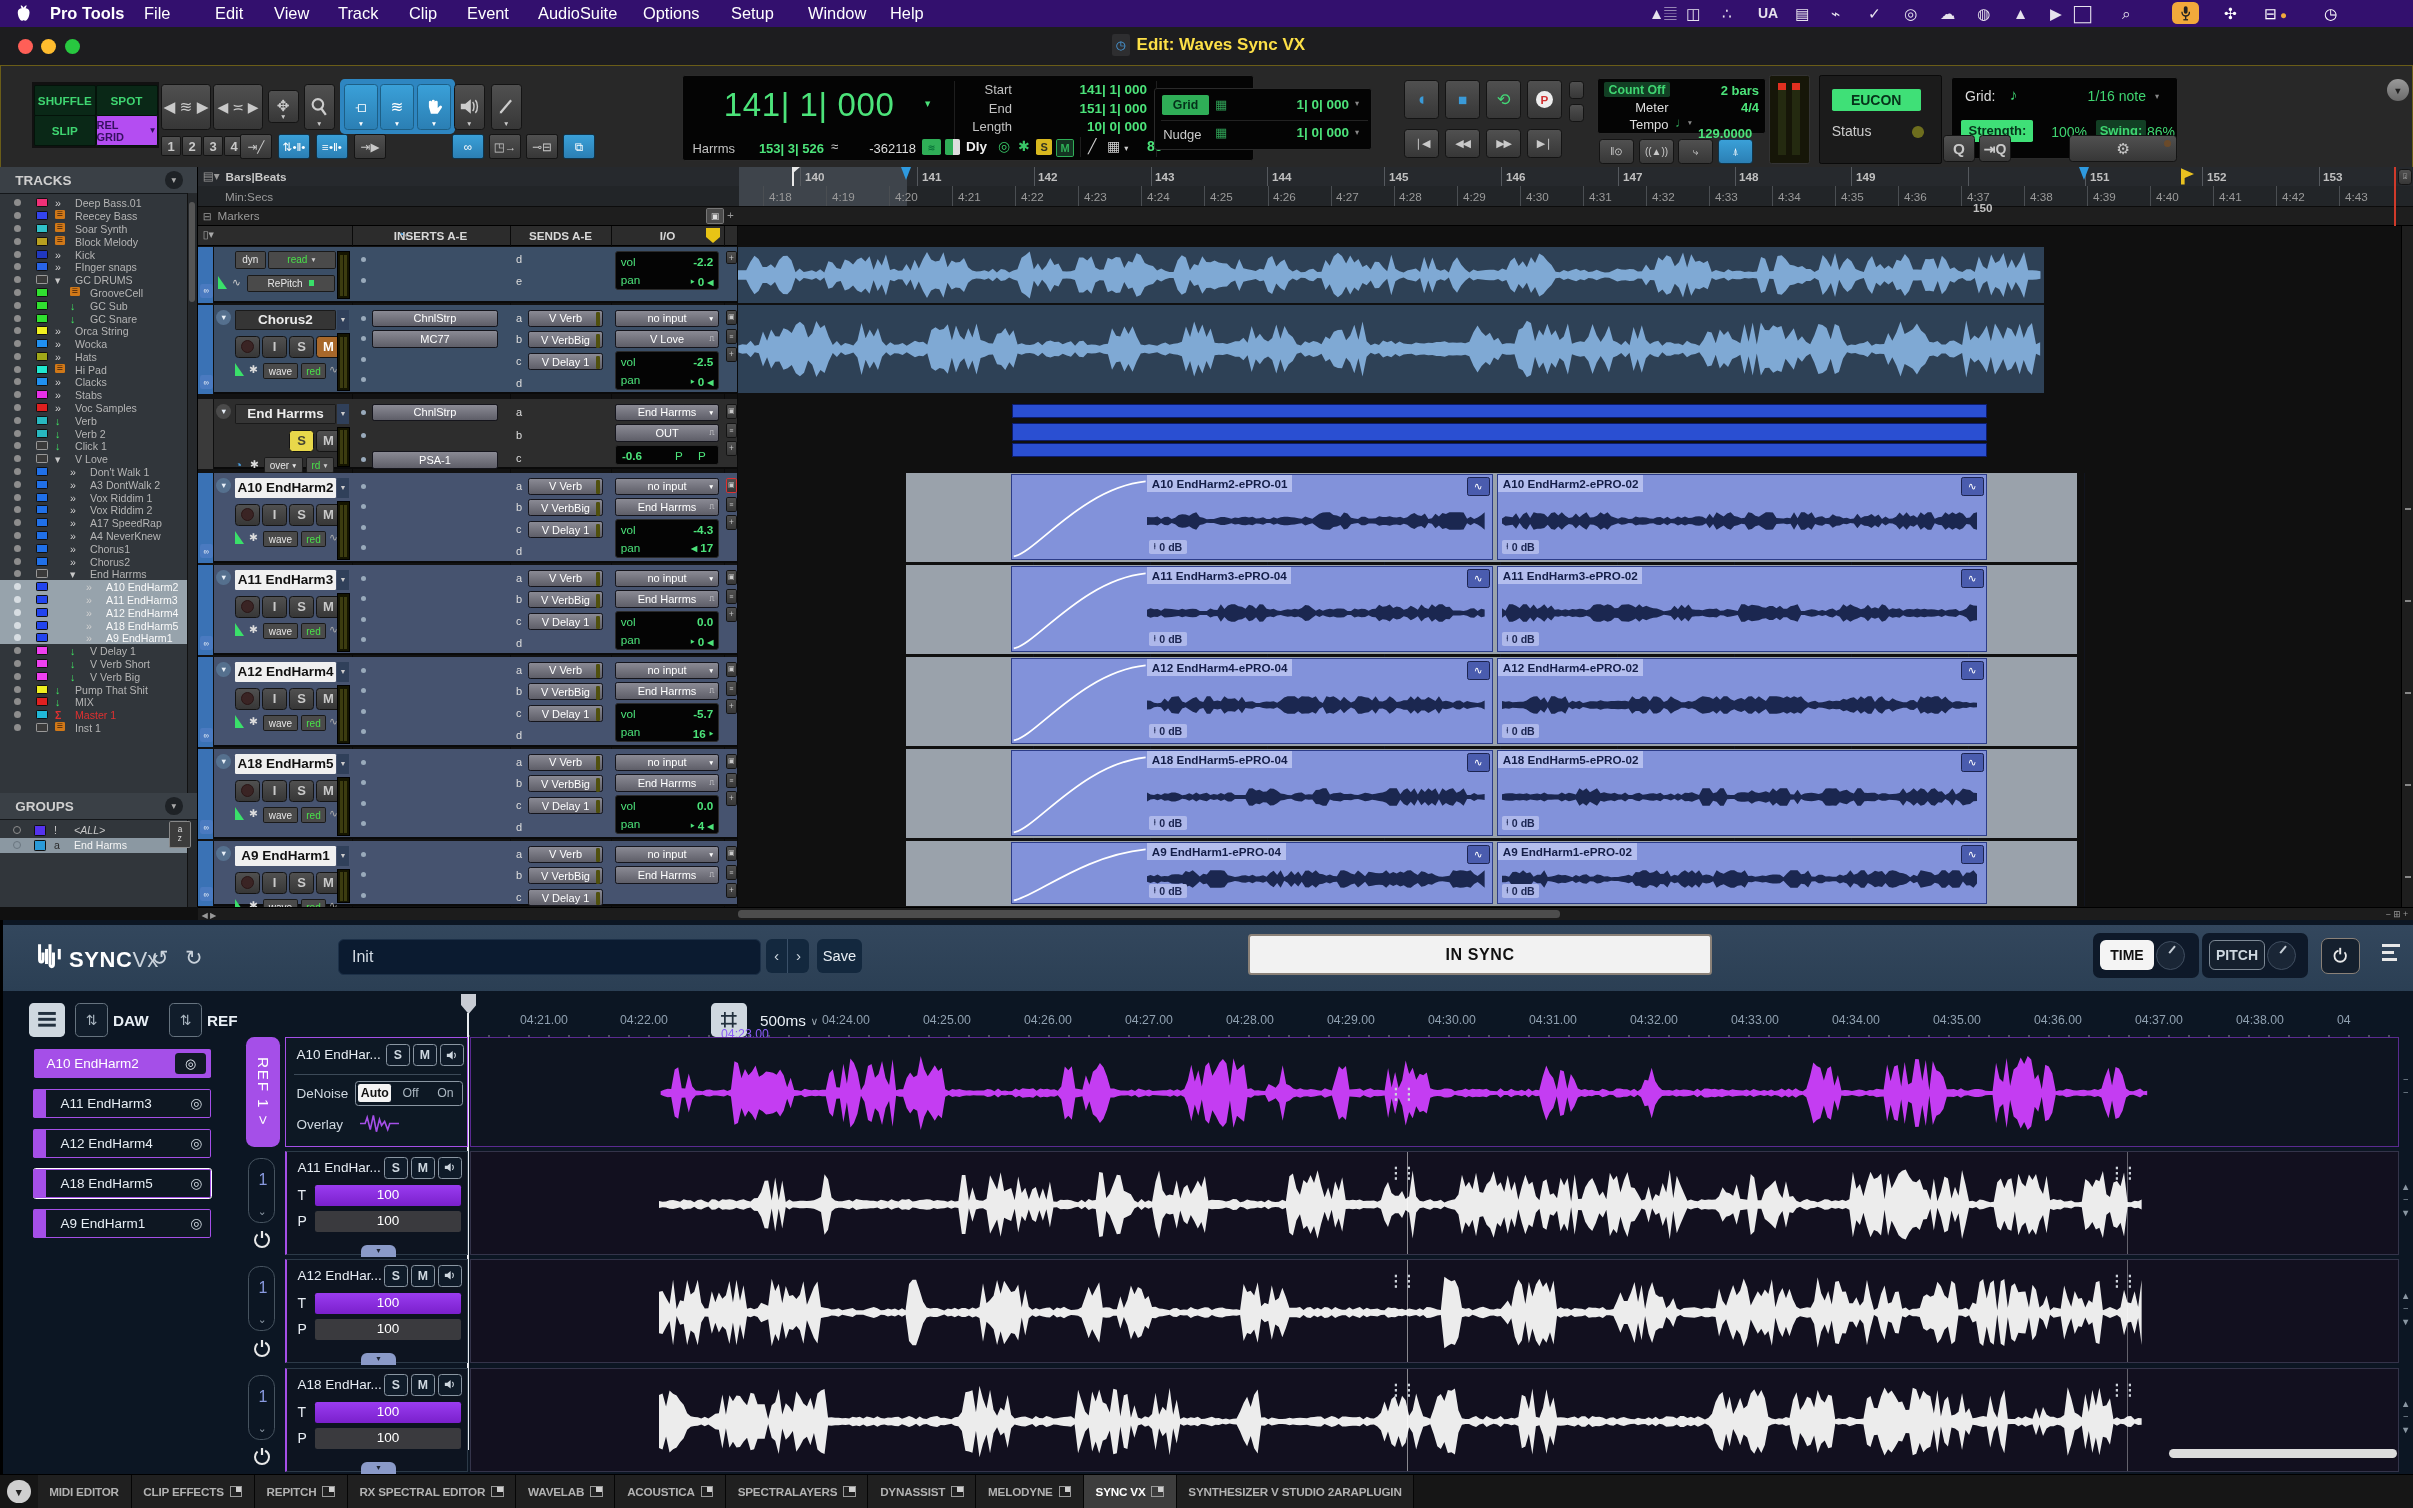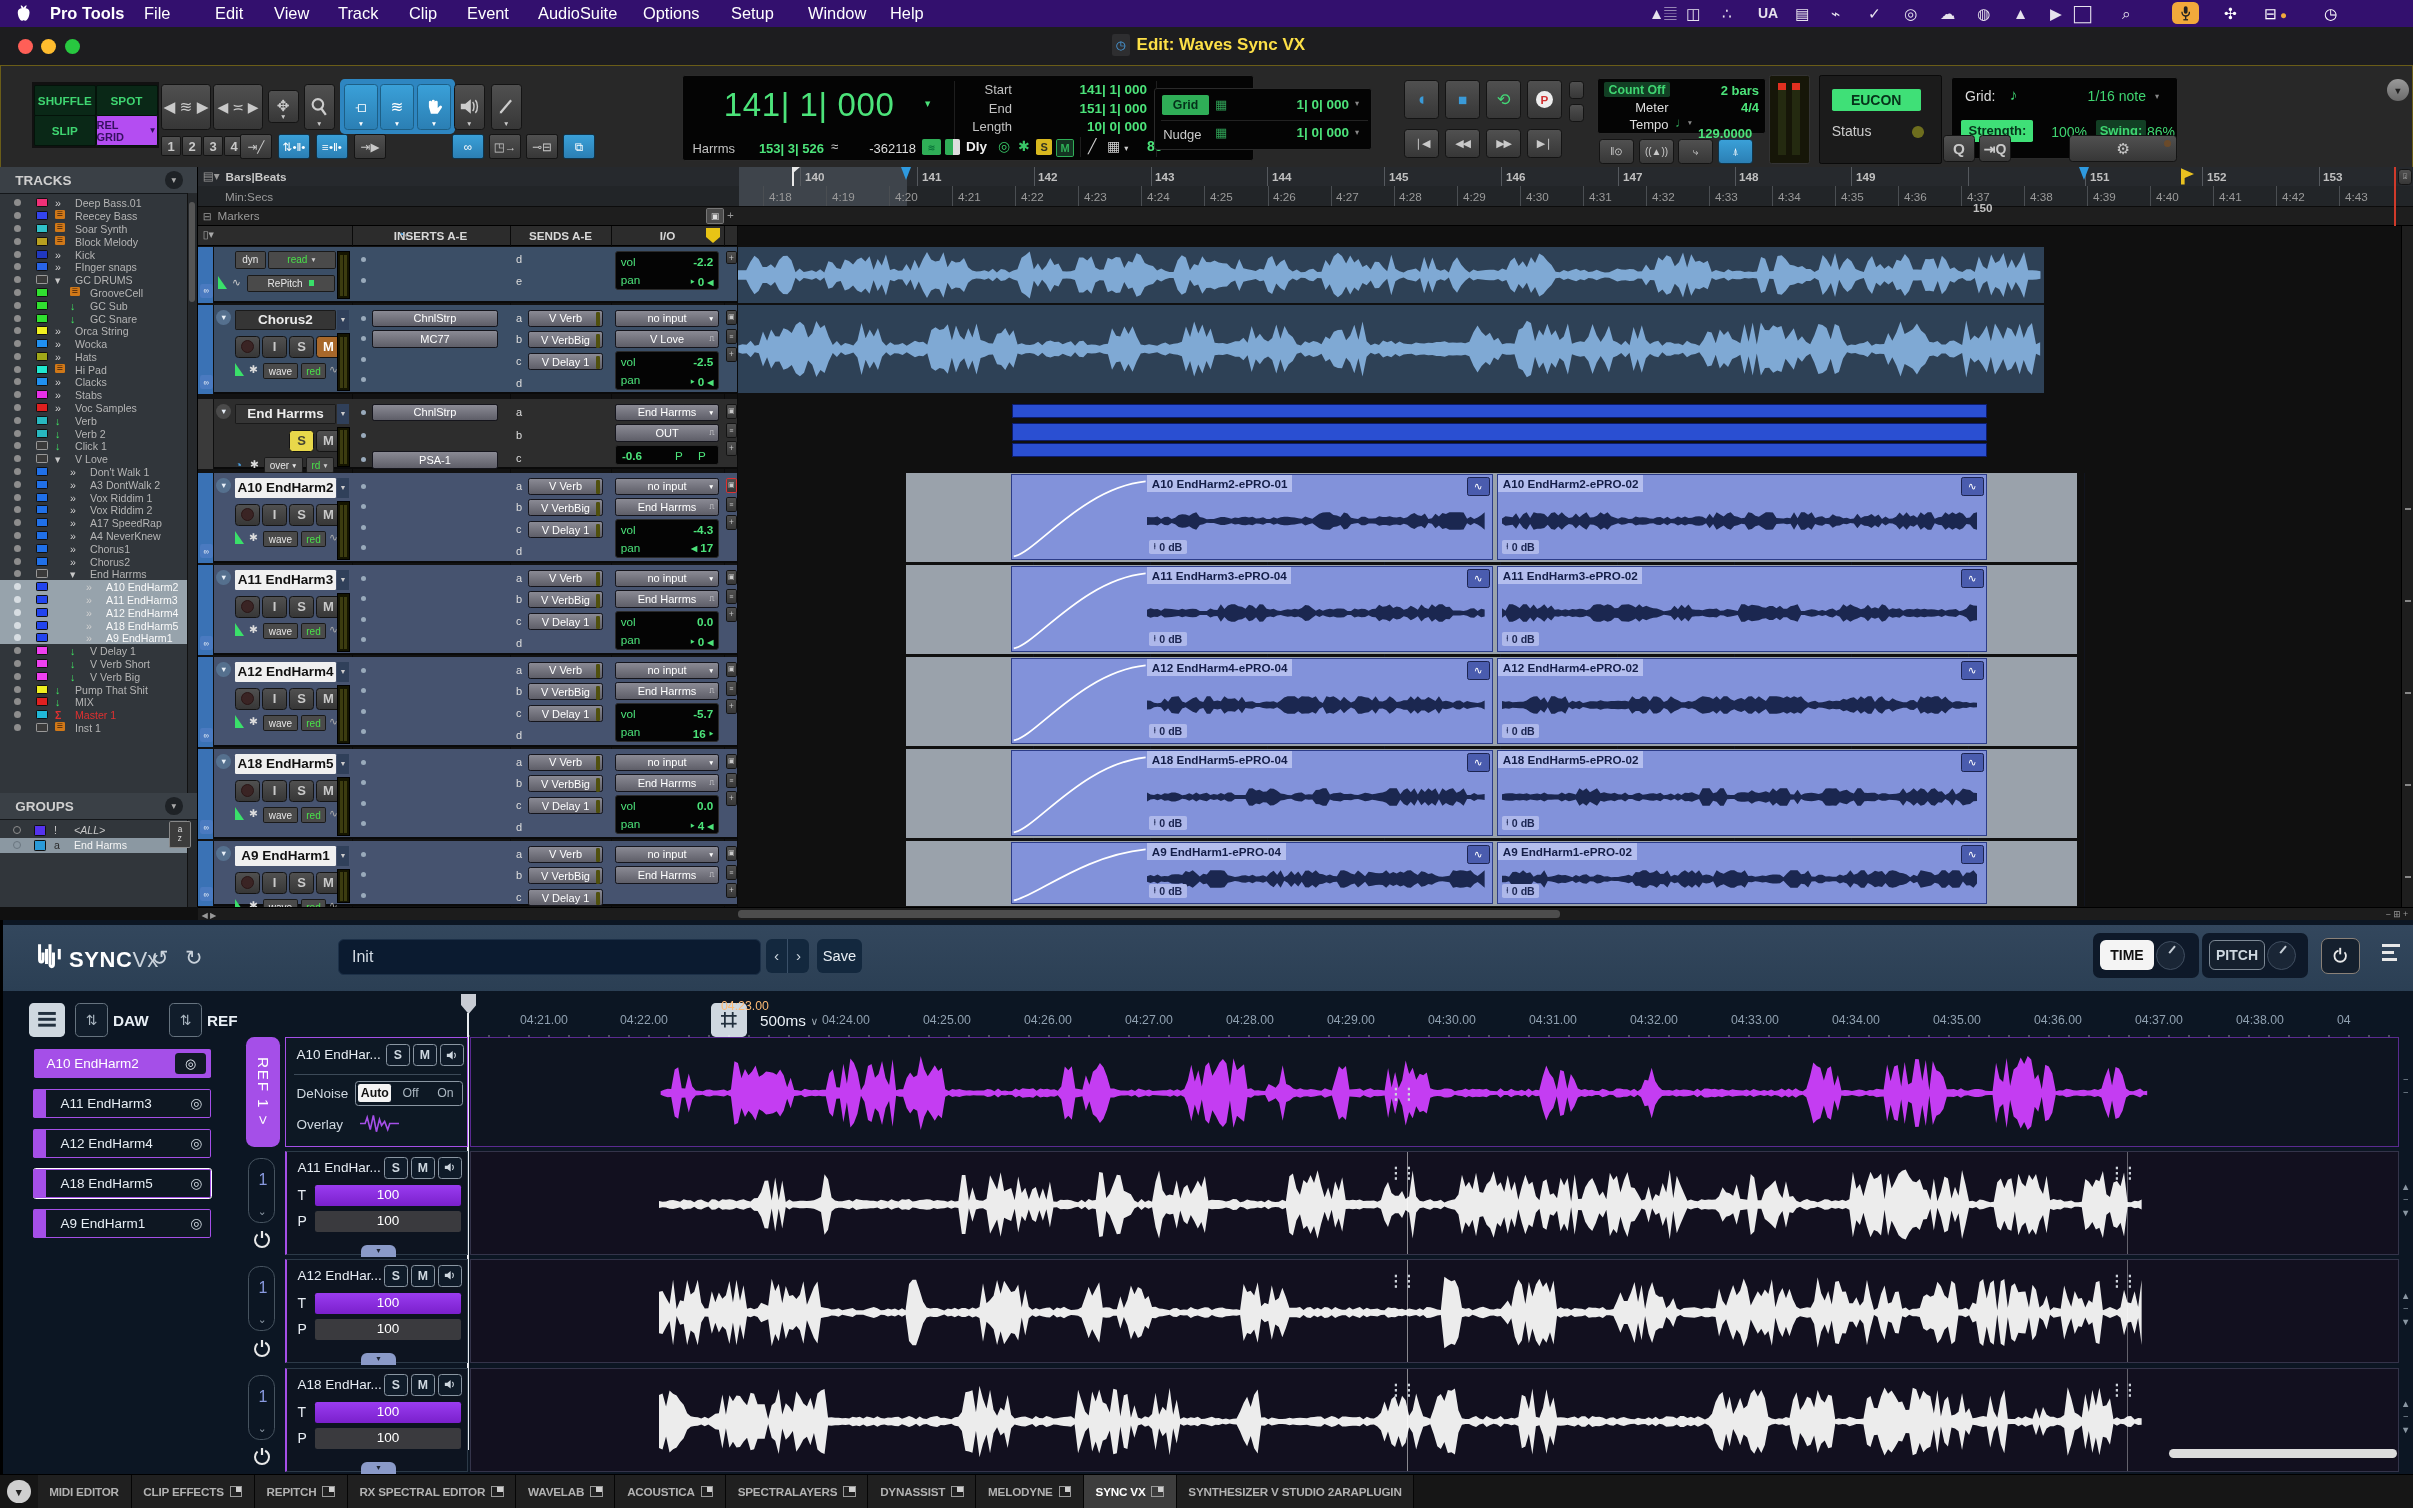--- a/index.html
+++ b/index.html
@@ -1323,20 +1323,23 @@
         <div class="abs" style="left:148px;top:21px;font-size:21px;color:#c9d2db;">↺</div>
         <div class="abs" style="left:182px;top:21px;font-size:21px;color:#c9d2db;">↻</div>
         <div class="abs" style="left:335px;top:14px;width:421px;height:34px;background:#0b1b30;border:0.6px solid #1c3048;border-radius:5.9px;display:flex;align-items:center;">
           <span style="margin-left:13px;font-size:16px;color:#d5dde5;">Init</span>
         </div>
         <div class="abs" style="left:763px;top:14px;width:21px;height:34px;background:#13283e;border-radius:5.9px 0 0 5.9px;border-right:0.6px solid #3a5068;color:#cfd8e0;font-size:15.3px;display:flex;align-items:center;justify-content:center;">‹</div>
         <div class="abs" style="left:785px;top:14px;width:21px;height:34px;background:#13283e;border-radius:0 5.9px 5.9px 0;color:#cfd8e0;font-size:15.3px;display:flex;align-items:center;justify-content:center;">›</div>
         <div class="abs" style="left:814px;top:14px;width:45px;height:34px;background:#13283e;border-radius:5.9px;color:#e8eef4;font-size:14.7px;display:flex;align-items:center;justify-content:center;">
           <span>Save</span>
         </div>
+        <div class="abs" style="left:1245px;top:9.4px;width:464px;height:41px;background:#f2f2f2;border:2.3px solid #8a8178;border-radius:3.5px;display:flex;align-items:center;justify-content:center;box-sizing:border-box;">
+          <span style="font-size:16px;color:#111;letter-spacing:0.6px;font-weight:bold;font-stretch:condensed;">IN SYNC</span>
+        </div>
         <div class="abs" style="left:2090px;top:8.2px;width:106px;height:45px;background:#0e1929;border-radius:7px;"></div>
         <div class="abs" style="left:2097px;top:15.3px;width:54px;height:30.5px;background:#f4f4f4;border-radius:5.9px;display:flex;align-items:center;justify-content:center;">
           <span style="font-size:14px;font-weight:bold;color:#111;">TIME</span>
         </div>
         <div class="abs" style="left:2153px;top:16.4px;width:29px;height:29px;border-radius:50%;background:#1a2636;border:1.8px solid #404e60;box-sizing:border-box;">
           <div style="position:absolute;left:13.5px;top:2.9px;width:1.8px;height:9.4px;background:#c8d0d8;transform:rotate(40deg);"></div>
         </div>
         <div class="abs" style="left:2199px;top:8.2px;width:106px;height:45px;background:#0e1929;border-radius:7px;"></div>
         <div class="abs" style="left:2206px;top:15.3px;width:56px;height:30.5px;background:#15202e;border:1.2px solid #7e8a96;border-radius:5.9px;display:flex;align-items:center;justify-content:center;box-sizing:border-box;">
           <span style="font-size:14px;font-weight:bold;color:#cfd8e0;">PITCH</span>
@@ -1378,21 +1381,21 @@
             <line x1="1" y1="13" x2="17" y2="13"></line>
           </g>
         </svg>
       </div>
       <div class="abs flex" style="left:757px;top:92px;gap:4.7px;">
         <span style="font-size:15.3px;color:#e8eef4;">500ms</span>
         <span style="font-size:10.6px;color:#9aa6b0;">∨</span>
       </div>
       <div class="abs" style="left:517px;top:93px;font-size:12.3px;color:#8fa0b0;">04:21.00</div>
       <div class="abs" style="left:617px;top:93px;font-size:12.3px;color:#8fa0b0;">04:22.00</div>
-      <div class="abs" style="left:718px;top:79px;font-size:12.3px;color:#fdba74;">04:23.00</div>
+      <div class="abs" style="left:718px;top:107px;font-size:12.3px;color:#8b5cf6;">04:23.00</div>
       <div class="abs" style="left:819px;top:93px;font-size:12.3px;color:#8fa0b0;">04:24.00</div>
       <div class="abs" style="left:920px;top:93px;font-size:12.3px;color:#8fa0b0;">04:25.00</div>
       <div class="abs" style="left:1021px;top:93px;font-size:12.3px;color:#8fa0b0;">04:26.00</div>
       <div class="abs" style="left:1122px;top:93px;font-size:12.3px;color:#8fa0b0;">04:27.00</div>
       <div class="abs" style="left:1223px;top:93px;font-size:12.3px;color:#8fa0b0;">04:28.00</div>
       <div class="abs" style="left:1324px;top:93px;font-size:12.3px;color:#8fa0b0;">04:29.00</div>
       <div class="abs" style="left:1425px;top:93px;font-size:12.3px;color:#8fa0b0;">04:30.00</div>
       <div class="abs" style="left:1526px;top:93px;font-size:12.3px;color:#8fa0b0;">04:31.00</div>
       <div class="abs" style="left:1627px;top:93px;font-size:12.3px;color:#8fa0b0;">04:32.00</div>
       <div class="abs" style="left:1728px;top:93px;font-size:12.3px;color:#8fa0b0;">04:33.00</div>

